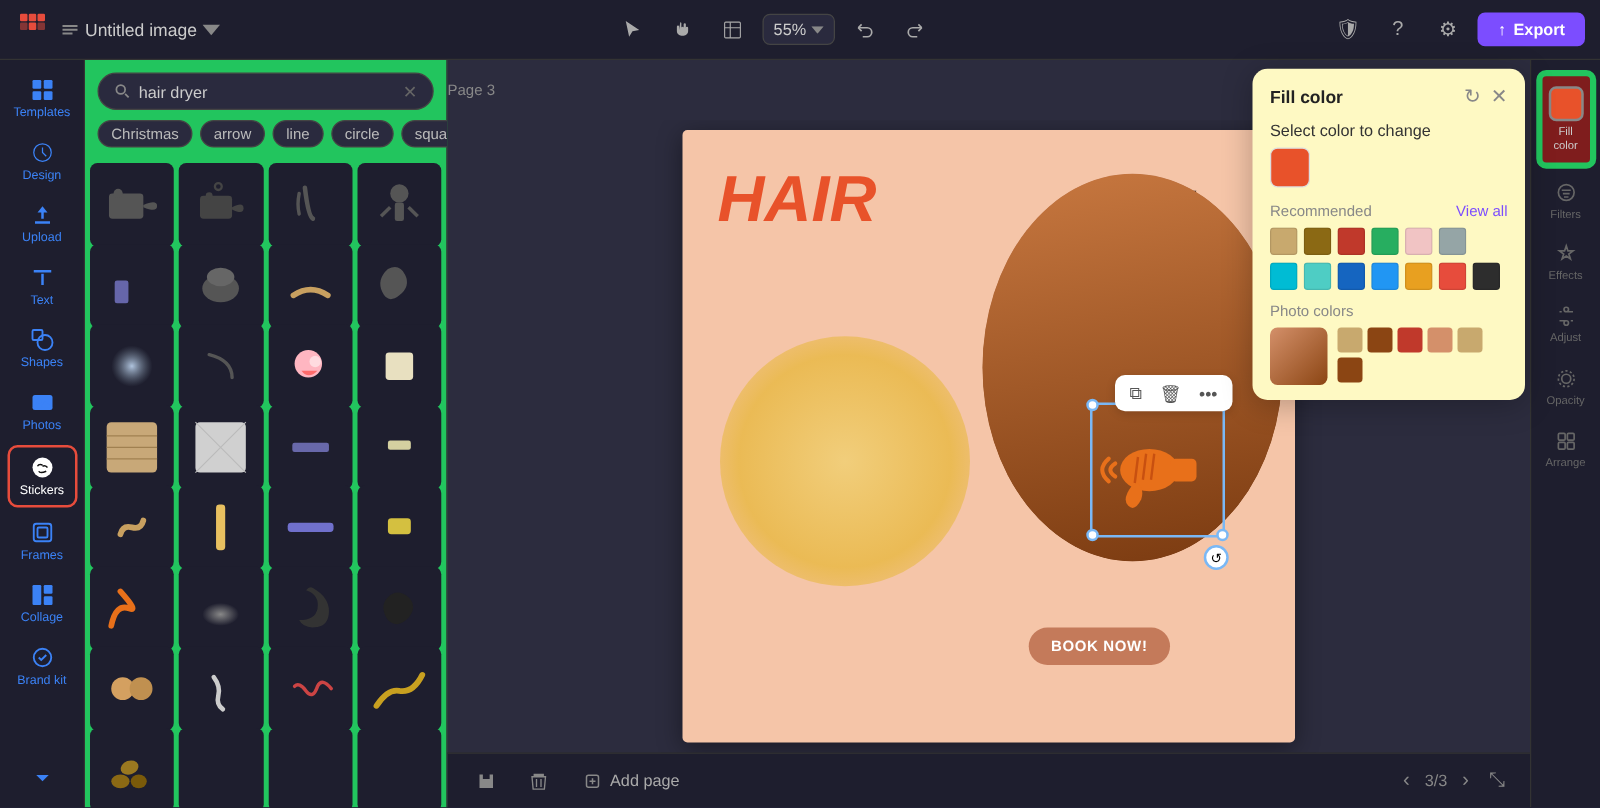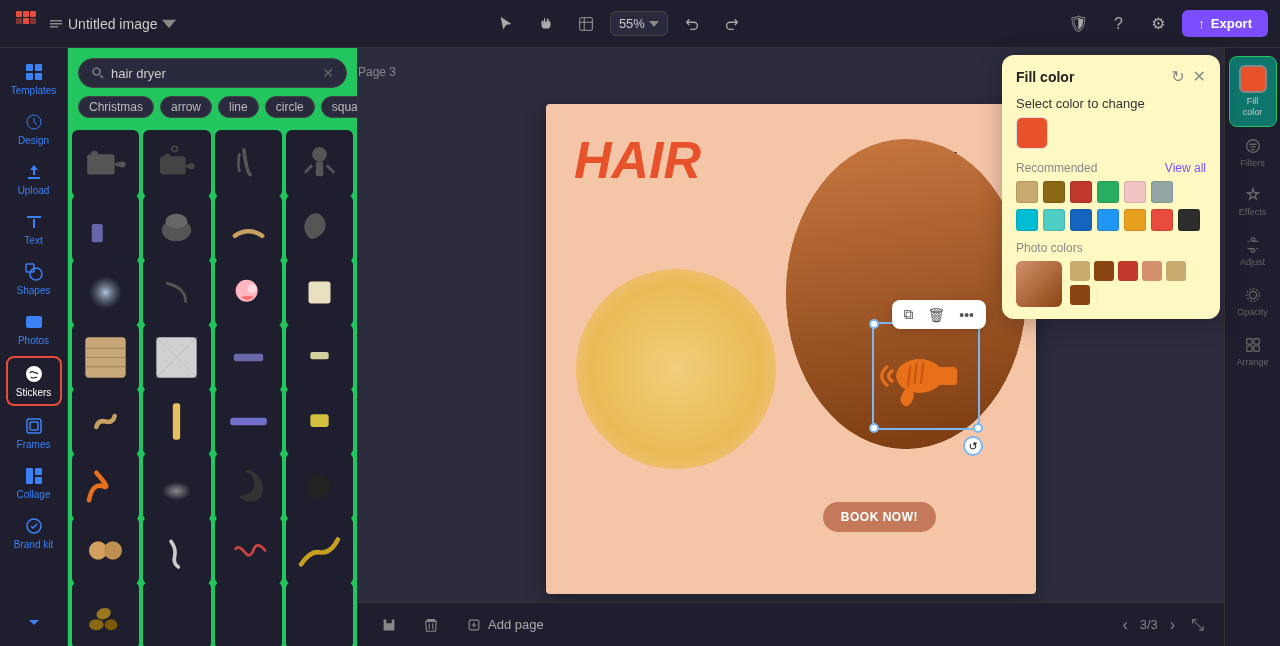--- a/index.html
+++ b/index.html
@@ -167,21 +167,21 @@
     
     .right-tabs {
       width: 56px; background: #1e1e2e; border-left: 1px solid #333;
       display: flex; flex-direction: column; align-items: center; padding: 8px 0; gap: 2px;
     }
     .rtab {
       width: 48px; display: flex; flex-direction: column; align-items: center;
       gap: 3px; padding: 8px 4px; border-radius: 8px; cursor: pointer; color: #666;
     }
     .rtab.fill-active {
-      background: #0f766e; color: #fff; border: 1px solid #22c55e;
+      background: #7f1d1d; color: #fff; border: 5px solid #22c55e;
     }
     .rtab svg { width: 18px; height: 18px; }
     .rtab span { font-size: 9px; text-align: center; line-height: 1.2; }
     .rtab-fill-box {
       width: 28px; height: 28px; border-radius: 6px; background: #e8522a; border: 2px solid #888;
     }
   </style>
 </head>
 <body>
 

